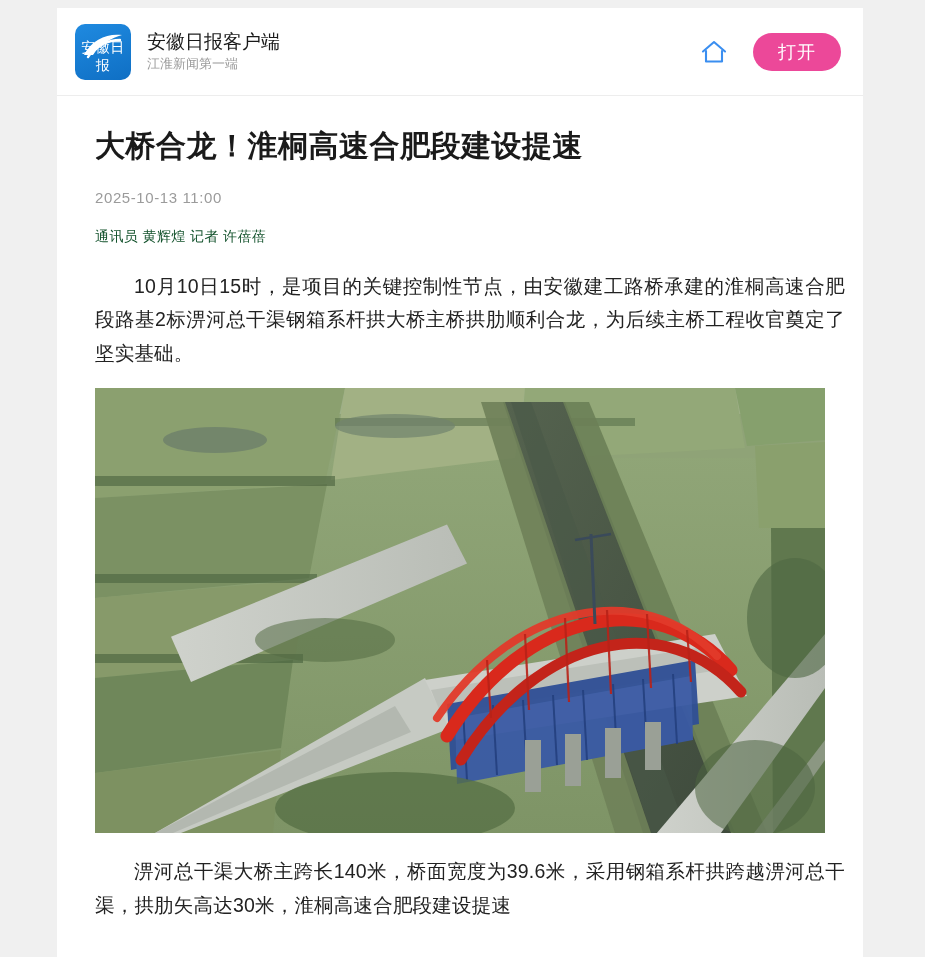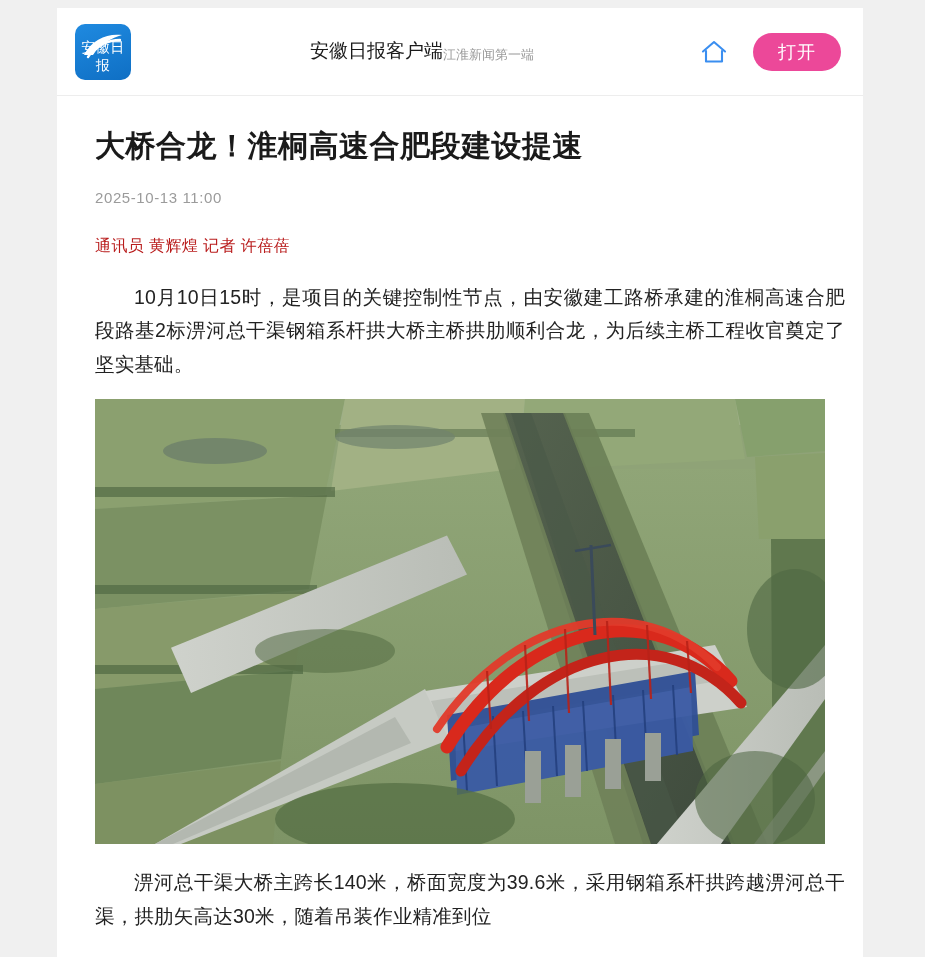--- a/index.html
+++ b/index.html
@@ -56,24 +56,23 @@
     bottom: 5px;
     text-align: center;
     color: #ffffff;
     font-size: 14px;
     letter-spacing: 0.5px;
     font-family: Liberation Mono, monospace;
   }
   .app-meta {
     margin-left: 16px;
     display: flex;
-    flex-direction: row;
+    flex-direction: column;
     justify-content: center;
     flex: 1 1 auto;
-    align-items: flex-end;
   }
   .app-title {
     font-size: 19px;
     color: #1a1a1a;
     line-height: 1.3;
     font-weight: 400;
   }
   .app-sub {
     font-size: 13px;
     color: #9a9a9a;
@@ -112,25 +111,25 @@
     font-weight: bold;
     color: #1a1a1a;
     line-height: 1.35;
     letter-spacing: 0.5px;
     margin: 0 0 22px 0;
   }
   .timestamp {
     font-size: 15px;
     color: #9b9b9b;
     letter-spacing: 0.6px;
-    margin-bottom: 30px;
+    margin-bottom: 22px;
   }
   .byline {
-    font-size: 16px;
-    color: #b91c1c;
+    font-size: 14px;
+    color: #14532d;
     letter-spacing: 0.4px;
     margin-bottom: 24px;
   }
   .para {
     font-size: 19.5px;
     color: #222222;
     line-height: 1.72;
     text-indent: 2em;
     letter-spacing: 0.2px;
     margin: 0 0 18px 0;
@@ -292,16 +291,16 @@
             <line x1="480" y1="152" x2="516" y2="146" stroke="#3a4a5a" stroke-width="2.5"></line>
 
             <ellipse cx="300" cy="420" rx="120" ry="36" fill="#556f44" opacity="0.75"></ellipse>
             <ellipse cx="230" cy="252" rx="70" ry="22" fill="#536b43" opacity="0.55"></ellipse>
             <ellipse cx="700" cy="230" rx="48" ry="60" fill="#4e6742" opacity="0.6"></ellipse>
             <ellipse cx="660" cy="400" rx="60" ry="48" fill="#4c6540" opacity="0.55"></ellipse>
           </svg>
         </div>
       </div>
 
-      <p class="para">淠河总干渠大桥主跨长140米，桥面宽度为39.6米，采用钢箱系杆拱跨越淠河总干渠，拱肋矢高达30米，随着吊装作业精准到位</p>
+      <p class="para">淠河总干渠大桥主跨长140米，桥面宽度为39.6米，采用钢箱系杆拱跨越淠河总干渠，拱肋矢高达30米，淮桐高速合肥段建设提速</p>
     </div>
   </div>
 </div>
 
 </body></html>

